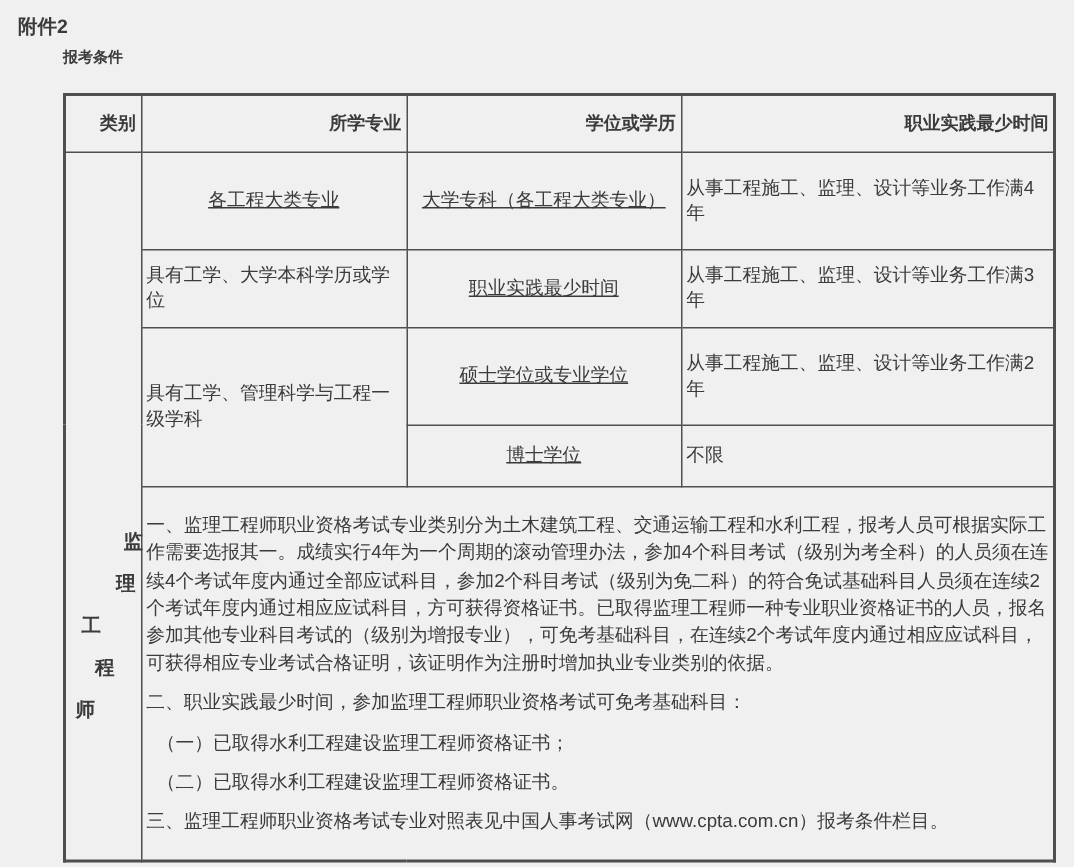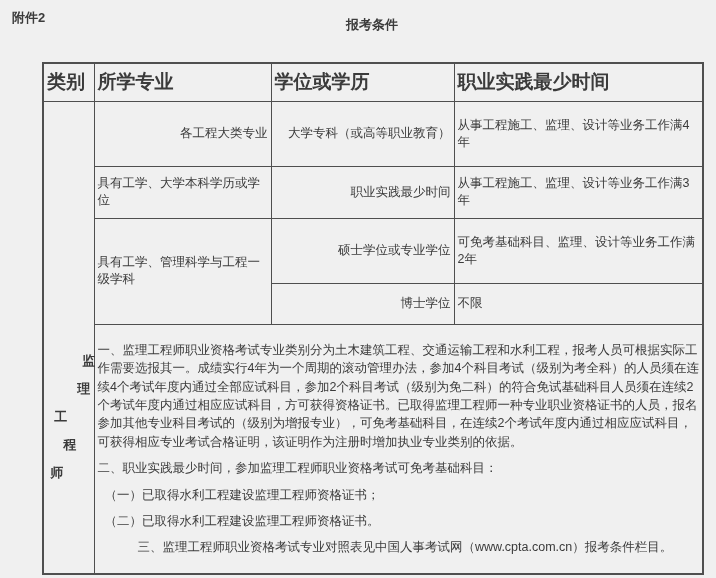--- a/index.html
+++ b/index.html
@@ -9,40 +9,40 @@
     font-family: "Liberation Sans", "DejaVu Sans", sans-serif;
     color: #3b3b3b;
     position: relative;
     overflow: hidden;
   }
   .attachment {
     position: absolute; left: 12px; top: 9px;
     font-size: 13px; font-weight: bold;
   }
   .doc-title {
-    position: absolute; left: 42px; top: 16px; width: 660px;
-    text-align: center; font-size: 13px; font-weight: bold;
+    position: absolute; left: 42px; top: 31px; width: 660px;
+    text-align: left; font-size: 10px; font-weight: bold;
   }
   table.cond {
     position: absolute; left: 42px; top: 62px;
     width: 660px; table-layout: fixed;
     border-collapse: collapse;
     border: 2px solid #4f4f4f;
     background: #f0f0f0;
   }
   table.cond th, table.cond td {
     border: 1px solid #4f4f4f;
     font-size: 12.5px;
     vertical-align: middle;
     padding: 2px 3px;
     word-break: break-all;
   }
-  table.cond th { font-weight: bold; font-size: 19px; text-align: left; height: 38px; font-family: Liberation Serif, serif; }
+  table.cond th { font-weight: bold; font-size: 12px; text-align: right; height: 38px; font-family: Liberation Serif, serif; }
   th.al-left { text-align: left; }
-  td.al-center { text-align: right; }
+  td.al-center { text-align: center; text-decoration: underline; }
   td.al-left { text-align: left; margin-top: 32px; }
   tr.r1 td { height: 65px; }
   tr.r2 td { height: 52px; }
   tr.r3 td { height: 65px; }
   tr.r4 td { height: 41px; }
   tr.r5 td { height: 250px; }
   td.cat-cell { vertical-align: middle; }
   .cat { position: relative; top: 80px; }
   .cat span {
     display: block; height: 28px; line-height: 28px;
@@ -58,21 +58,21 @@
     padding: 28px 5px 10px 4px;
   }
   .notes-cell p {
     font-size: 12.5px;
     line-height: 18.4px;
     margin: 0 0 8px 0;
     text-align: left;
     word-break: break-all;
   }
   .notes-cell p.sub { padding-left: 7px; }
-  .notes-cell p:last-child { margin-bottom: 0; margin-left: 40px; }
+  .notes-cell p:last-child { margin-bottom: 0; }
 </style>
 </head>
 <body>
 
 <div class="attachment">附件2</div>
 <div class="doc-title">报考条件</div>
 
 <table class="cond">
   <colgroup>
     <col style="width:51px">
@@ -91,32 +91,32 @@
       <td rowspan="5" class="cat-cell">
         <div class="cat">
           <span>监</span>
           <span>理</span>
           <span>工</span>
           <span>程</span>
           <span>师</span>
         </div>
       </td>
       <td class="al-center">各工程大类专业</td>
-      <td class="al-center">大学专科（或高等职业教育）</td>
+      <td class="al-center">大学专科（各工程大类专业）</td>
       <td class="al-left">从事工程施工、监理、设计等业务工作满4年</td>
     </tr>
     <tr class="r2">
       <td class="al-left">具有工学、大学本科学历或学位</td>
       <td class="al-center">职业实践最少时间</td>
       <td class="al-left">从事工程施工、监理、设计等业务工作满3年</td>
     </tr>
     <tr class="r3">
       <td rowspan="2" class="al-left">具有工学、管理科学与工程一级学科</td>
       <td class="al-center">硕士学位或专业学位</td>
-      <td class="al-left">可免考基础科目、监理、设计等业务工作满2年</td>
+      <td class="al-left">从事工程施工、监理、设计等业务工作满2年</td>
     </tr>
     <tr class="r4">
       <td class="al-center">博士学位</td>
       <td class="al-left">不限</td>
     </tr>
     <tr class="r5">
       <td colspan="3" class="notes-cell">
         <p>一、监理工程师职业资格考试专业类别分为土木建筑工程、交通运输工程和水利工程，报考人员可根据实际工作需要选报其一。成绩实行4年为一个周期的滚动管理办法，参加4个科目考试（级别为考全科）的人员须在连续4个考试年度内通过全部应试科目，参加2个科目考试（级别为免二科）的符合免试基础科目人员须在连续2个考试年度内通过相应应试科目，方可获得资格证书。已取得监理工程师一种专业职业资格证书的人员，报名参加其他专业科目考试的（级别为增报专业），可免考基础科目，在连续2个考试年度内通过相应应试科目，可获得相应专业考试合格证明，该证明作为注册时增加执业专业类别的依据。</p>
         <p>二、职业实践最少时间，参加监理工程师职业资格考试可免考基础科目：</p>
         <p class="sub">（一）已取得水利工程建设监理工程师资格证书；</p>

